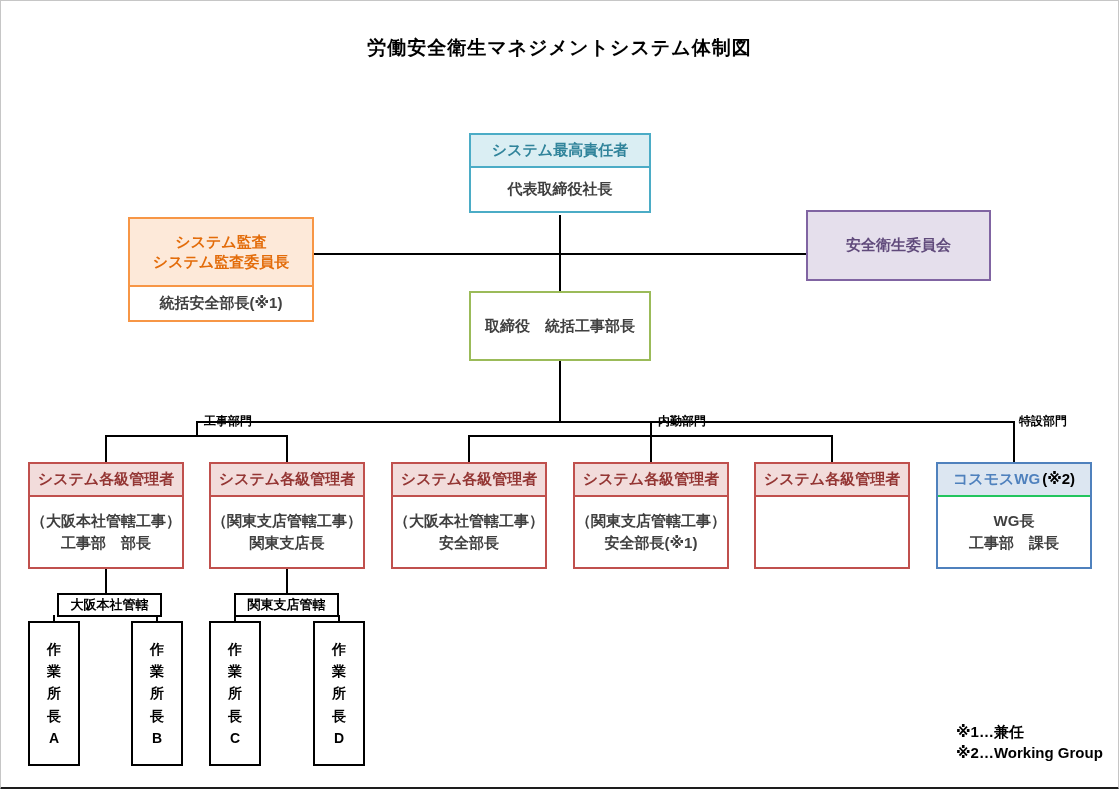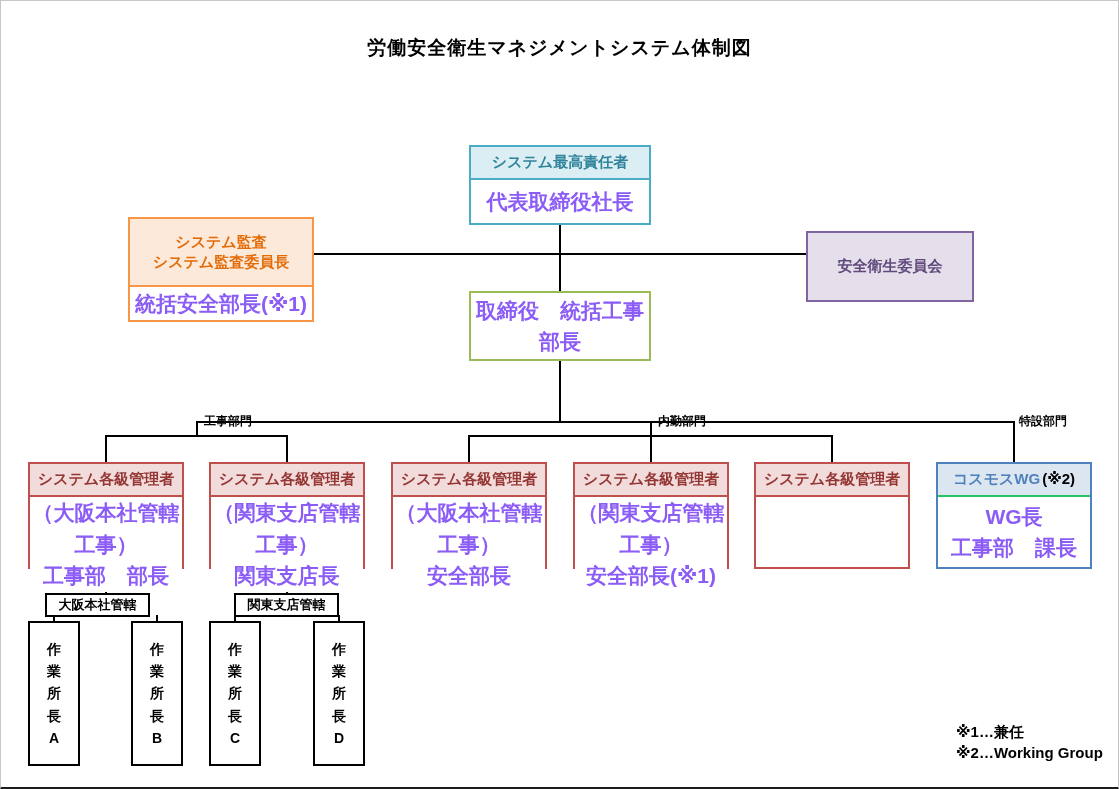--- a/index.html
+++ b/index.html
@@ -17,21 +17,21 @@
   .node{
     position:absolute;display:flex;flex-direction:column;
     background:#fff;box-sizing:border-box;border:2px solid #000;
   }
   .hd{
     flex:0 0 auto;display:flex;align-items:center;justify-content:center;
     font-weight:bold;font-size:15px;text-align:center;white-space:pre-line;line-height:1.35;
   }
   .bd{
     flex:1;display:flex;align-items:center;justify-content:center;
-    font-weight:bold;font-size:21px;color:#8b5cf6;text-align:center;
+    font-weight:bold;font-size:15px;color:#404040;text-align:center;
     white-space:pre-line;line-height:1.5;background:#fff;
   }
   .teal{border-color:#4BACC6}  .teal .hd{background:#DAEEF3;color:#31849B;border-bottom:2px solid #4BACC6}
   .orange{border-color:#F79646}.orange .hd{background:#FDE9D9;color:#E36C0A;border-bottom:2px solid #F79646}
   .purple{border-color:#8064A2}.purple .hd{background:#E5DFEC;color:#604A7B;border-bottom:none}
   .green{border-color:#9BBB59} .green .hd{background:#EBF1DD;color:#76923C;border-bottom:2px solid #9BBB59}
   .red{border-color:#C0504D}   .red .hd{background:#F2DCDB;color:#943634;border-bottom:2px solid #C0504D}
   .blue{border-color:#4F81BD}  .blue .hd{background:#DCE6F1;color:#4F81BD;border-bottom:2px solid #22c55e}
   .single .hd{flex:1}
   .wg-note{color:#000;margin-left:2px}
@@ -74,32 +74,32 @@
   <div class="ln" style="left:285px;top:566px;width:2px;height:27px"></div>
   <div class="ln" style="left:52px;top:614px;width:2px;height:8px"></div>
   <div class="ln" style="left:155px;top:614px;width:2px;height:8px"></div>
   <div class="ln" style="left:233px;top:614px;width:2px;height:8px"></div>
   <div class="ln" style="left:337px;top:614px;width:2px;height:8px"></div>
 
   <div class="btxt" style="left:203px;top:412px">工事部門</div>
   <div class="btxt" style="left:657px;top:412px">内勤部門</div>
   <div class="btxt" style="left:1018px;top:412px">特設部門</div>
 
-  <div class="node teal" style="left:468px;top:144px;width:182px;height:80px">
+  <div class="node teal" style="left:468px;top:132px;width:182px;height:80px">
     <div class="hd" style="height:31px">システム最高責任者</div>
     <div class="bd">代表取締役社長</div>
   </div>
 
   <div class="node orange" style="left:127px;top:216px;width:186px;height:105px">
     <div class="hd" style="height:66px">システム監査
 システム監査委員長</div>
     <div class="bd">統括安全部長(※1)</div>
   </div>
 
-  <div class="node purple single" style="left:805px;top:230px;width:168px;height:71px">
+  <div class="node purple single" style="left:805px;top:209px;width:185px;height:71px">
     <div class="hd">安全衛生委員会</div>
   </div>
 
   <div class="node green" style="left:468px;top:290px;width:182px;height:70px">
     <div class="bd">取締役　統括工事部長</div>
   </div>
 
   <div class="node red" style="left:27px;top:461px;width:156px;height:107px">
     <div class="hd" style="height:31px">システム各級管理者</div>
     <div class="bd">（大阪本社管轄工事）
@@ -125,21 +125,21 @@
   </div>
 
   <div class="node blue" style="left:935px;top:461px;width:156px;height:107px">
     <div class="hd" style="height:31px">
       <span>コスモスWG</span><span class="wg-note">(※2)</span>
     </div>
     <div class="bd">WG長
 工事部　課長</div>
   </div>
 
-  <div class="glabel" style="left:44px;top:592px;width:105px;height:24px">大阪本社管轄</div>
+  <div class="glabel" style="left:56px;top:592px;width:105px;height:24px">大阪本社管轄</div>
   <div class="glabel" style="left:233px;top:592px;width:105px;height:24px">関東支店管轄</div>
 
   <div class="site" style="left:27px;top:620px;width:52px;height:145px">作
 業
 所
 長
 A</div>
   <div class="site" style="left:130px;top:620px;width:52px;height:145px">作
 業
 所

